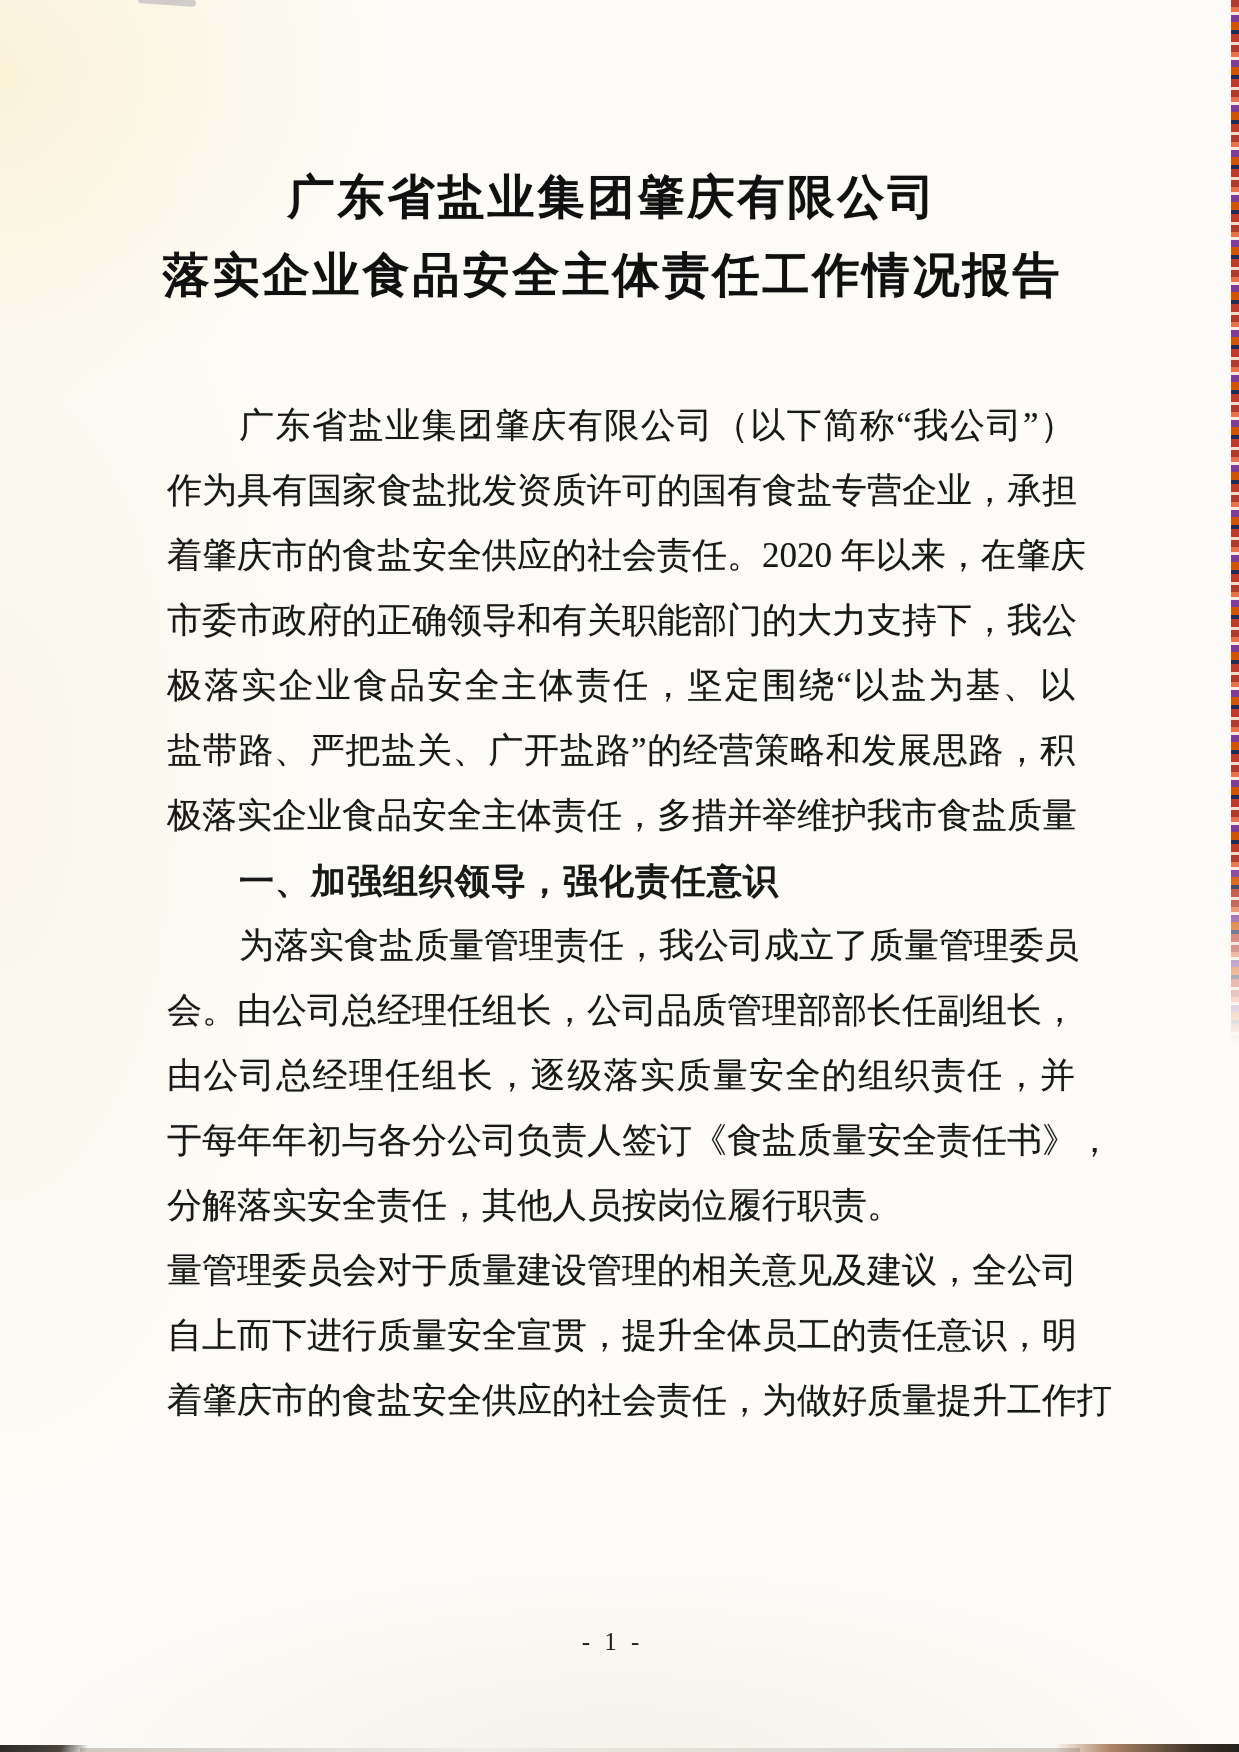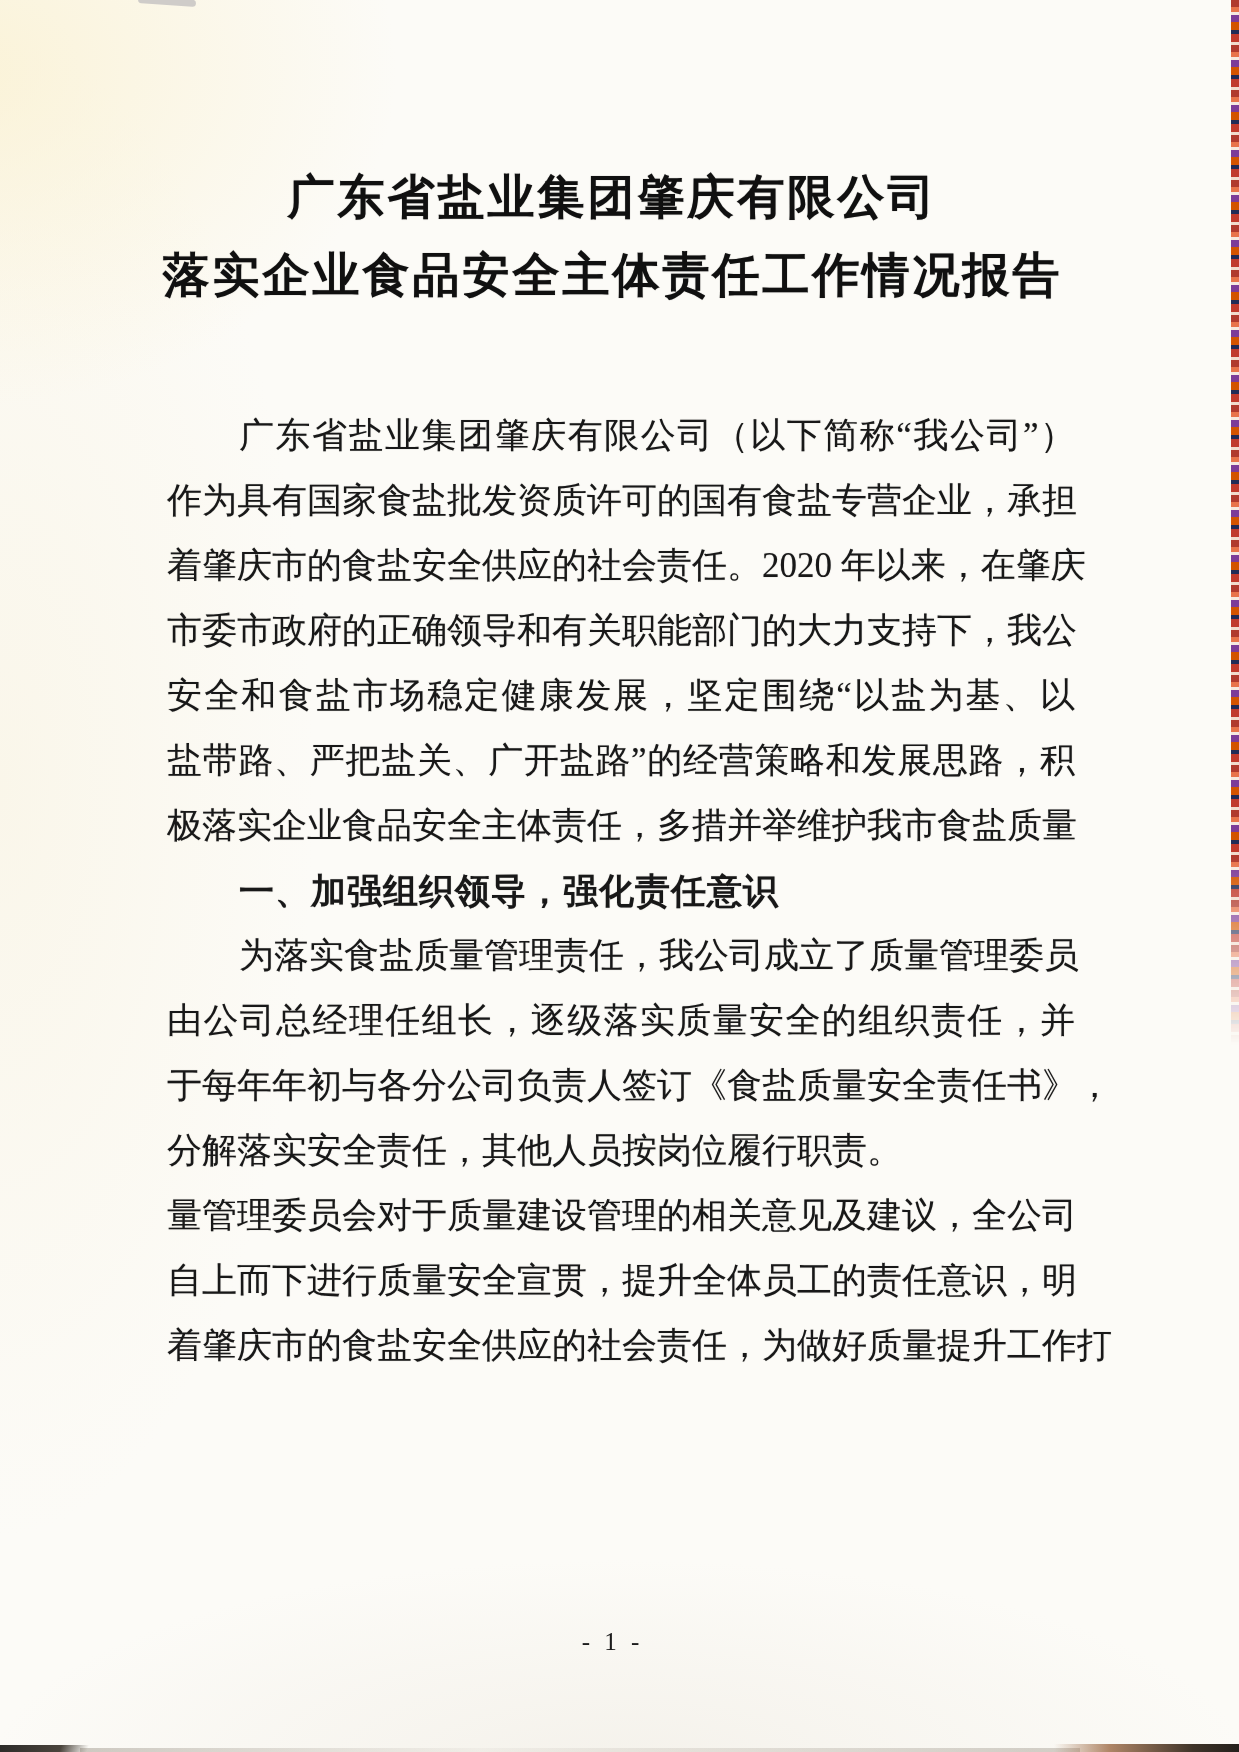--- a/index.html
+++ b/index.html
@@ -75,21 +75,21 @@
     line-height: 78px;
     letter-spacing: 3px;
     color: #101010;
     text-shadow: 0 0 1px rgba(16,16,16,0.45);
     white-space: nowrap;
   }
 
   
   .body-block {
     position: absolute;
-    top: 403px; left: 167px;
+    top: 393px; left: 167px;
     width: 908px;
   }
   .line {
     font-size: 35px;
     line-height: 65px;
     height: 65px;
     text-align: justify;
     text-align-last: justify;
     text-justify: inter-character;
     color: #181818;
@@ -130,27 +130,28 @@
   <div class="title-block">
     <div class="title-line">广东省盐业集团肇庆有限公司</div>
     <div class="title-line">落实企业食品安全主体责任工作情况报告</div>
   </div>
 
   <div class="body-block">
     <div class="line indent">广东省盐业集团肇庆有限公司（以下简称“我公司”）</div>
     <div class="line">作为具有国家食盐批发资质许可的国有食盐专营企业，承担</div>
     <div class="line">着肇庆市的食盐安全供应的社会责任。2020 年以来，在肇庆</div>
     <div class="line">市委市政府的正确领导和有关职能部门的大力支持下，我公</div>
-    <div class="line">安全和食盐市场稳定健康发展，坚定围绕“以盐为基、以</div>
+    <div class="line">极落实企业食品安全主体责任，坚定围绕“以盐为基、以</div>
     <div class="line">盐带路、严把盐关、广开盐路”的经营策略和发展思路，积</div>
     <div class="line">极落实企业食品安全主体责任，多措并举维护我市食盐质量</div>
 
     <div class="line heading indent">一、加强组织领导，强化责任意识</div>
 
     <div class="line indent">为落实食盐质量管理责任，我公司成立了质量管理委员</div>
+    <div class="line">会。由公司总经理任组长，公司品质管理部部长任副组长，</div>
     <div class="line">由公司总经理任组长，逐级落实质量安全的组织责任，并</div>
     <div class="line">于每年年初与各分公司负责人签订《食盐质量安全责任书》，</div>
     <div class="line para-end">分解落实安全责任，其他人员按岗位履行职责。</div>
 
     <div class="line">量管理委员会对于质量建设管理的相关意见及建议，全公司</div>
     <div class="line">自上而下进行质量安全宣贯，提升全体员工的责任意识，明</div>
     <div class="line">着肇庆市的食盐安全供应的社会责任，为做好质量提升工作打</div>
   </div>
 
   <div class="footer">- 1 -</div>

